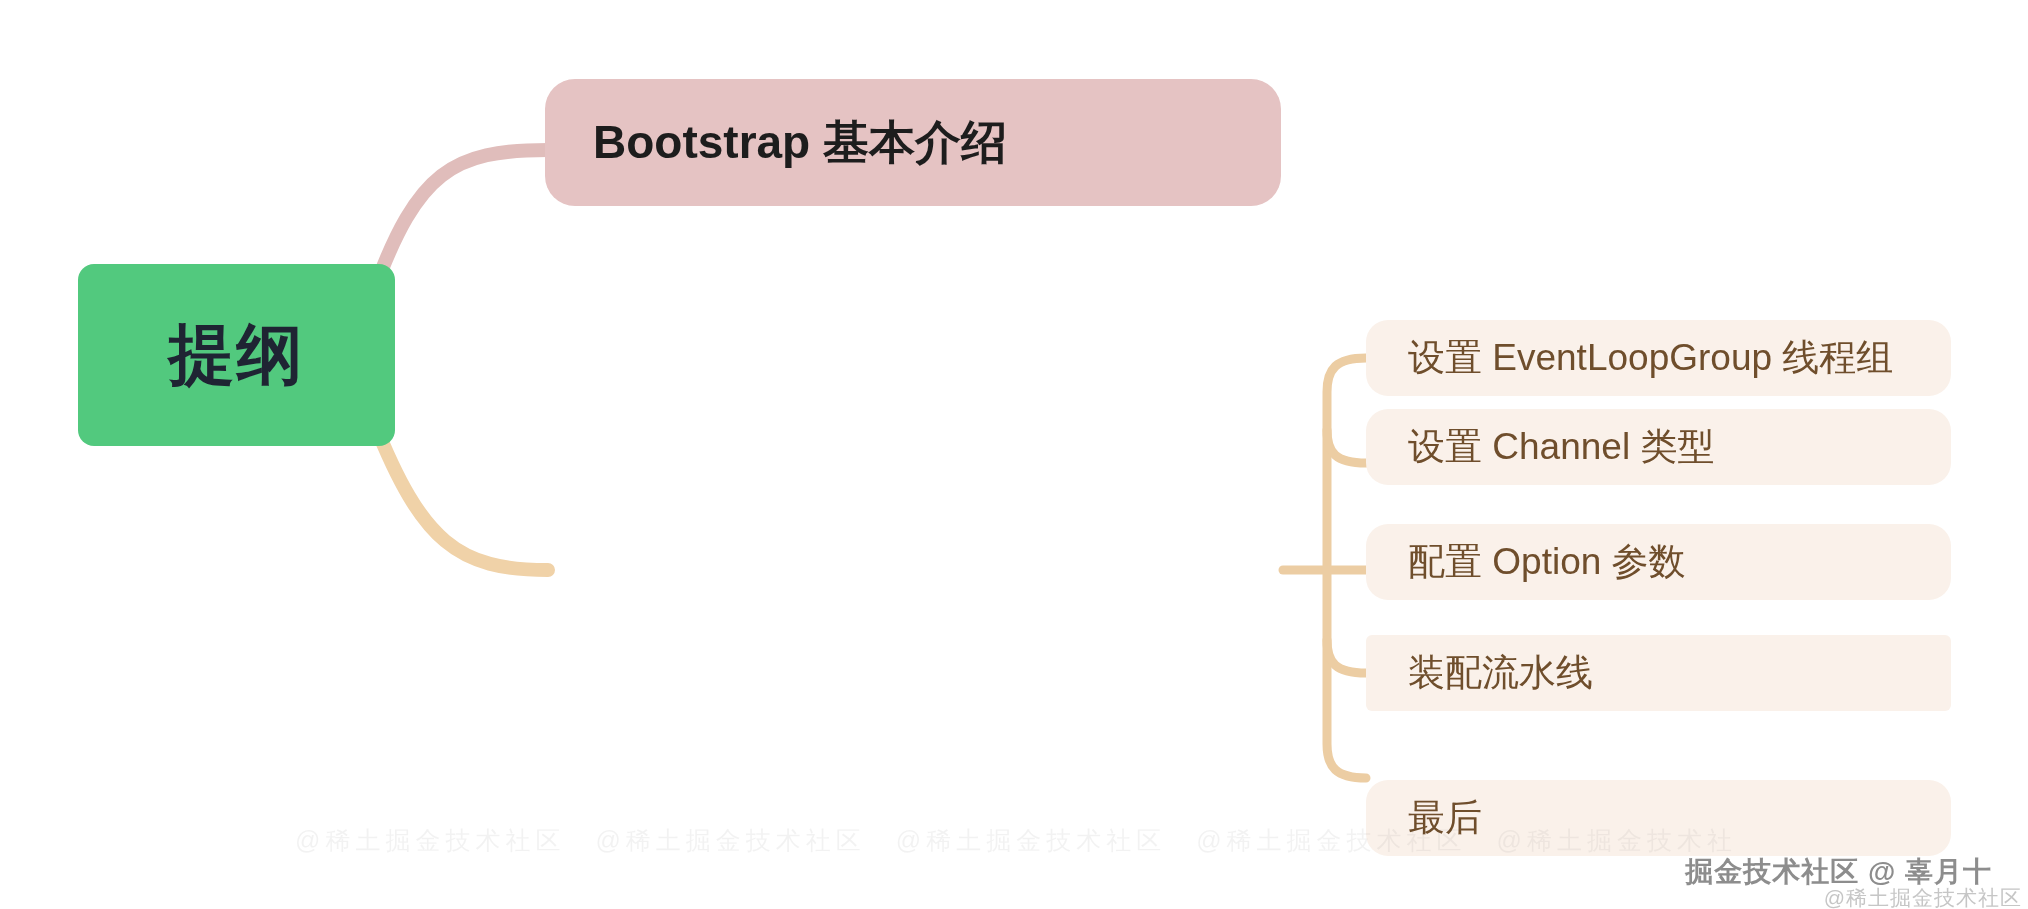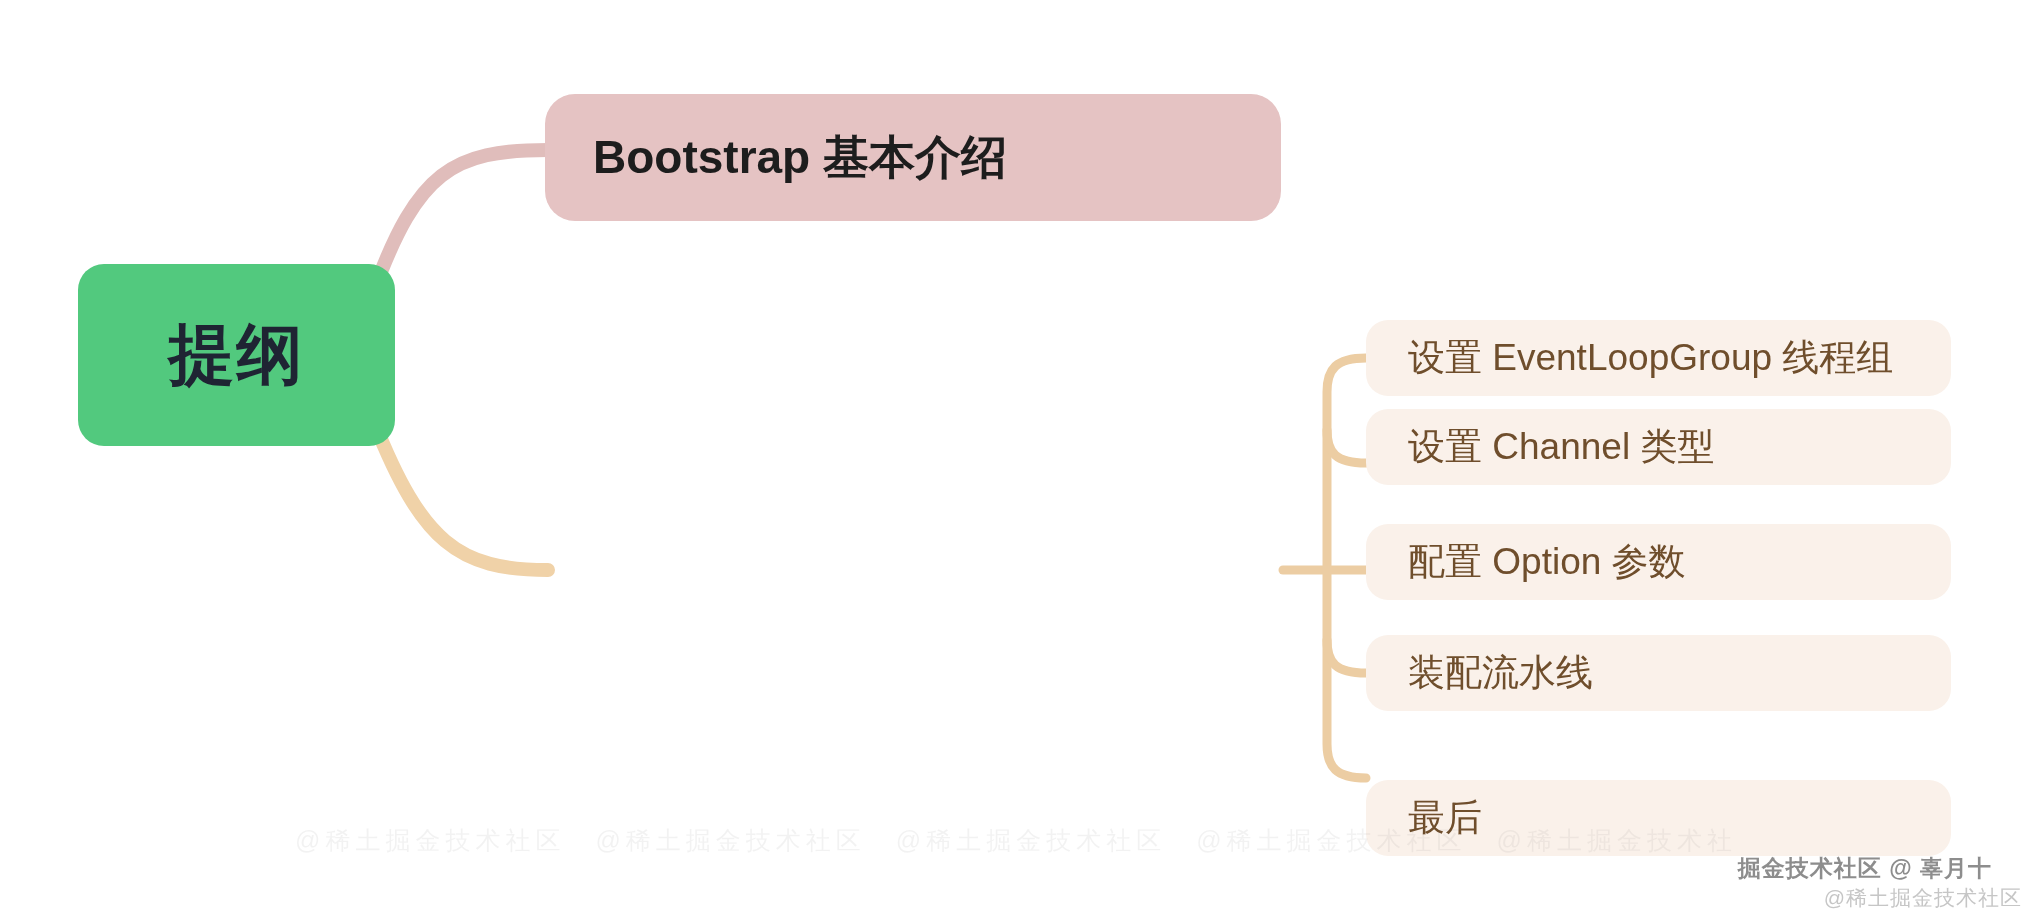--- a/index.html
+++ b/index.html
@@ -9,42 +9,42 @@
   }
   .edges{position:absolute;left:0;top:0;width:2028px;height:909px;}
   .edges path{fill:none;stroke-linecap:round;}
   .edge-pink{stroke:var(--branch1-line);stroke-width:14px;}
   .edge-tan{stroke:var(--branch2-line);stroke-width:14px;}
   .edge-child{stroke:var(--child-line);stroke-width:9px;}
 
   .node{position:absolute;display:flex;align-items:center;box-sizing:border-box;
         white-space:nowrap;cursor:default;}
   .root{
-    left:78px;top:264px;width:317px;height:182px;border-radius:26px;
+    left:78px;top:264px;width:317px;height:182px;border-radius:16px;
     background:var(--root-bg);color:var(--root-text);
     font-size:66px;font-weight:700;justify-content:center;letter-spacing:2px;
   }
   .topic{font-size:46px;font-weight:700;padding-left:48px;border-radius:30px;}
-  .topic-1{left:545px;top:94px;width:736px;height:127px;
+  .topic-1{left:545px;top:79px;width:736px;height:127px;
     background:var(--branch1-bg);color:var(--branch1-text);}
   .topic-2{left:545px;top:504px;width:736px;height:132px;
     background:var(--branch2-bg);color:var(--branch2-text);}
   .child{
     left:1366px;width:585px;height:76px;border-radius:22px;
     background:var(--child-bg);color:var(--child-text);
     font-size:37px;font-weight:500;padding-left:42px;
   }
   .ghost-band{
     position:absolute;left:295px;top:824px;width:1440px;height:34px;
     font-size:25px;letter-spacing:5px;color:#222;opacity:0.05;
     white-space:nowrap;overflow:hidden;
   }
   .wm1{
     position:absolute;top:853px;right:36px;
-    font-size:23px;font-weight:700;color:var(--watermark-primary);
+    font-size:28px;font-weight:700;color:var(--watermark-primary);
     text-shadow:1.5px 1.5px 0 rgba(255,255,255,0.95);letter-spacing:1px;
   }
   .wm2{
     position:absolute;top:884px;right:6px;
     font-size:21px;color:var(--watermark-secondary);letter-spacing:1px;
   }
 </style>
 </head>
 <body>
 
@@ -61,21 +61,21 @@
 
   <div class="node root">提纲</div>
 
   <div class="node topic topic-1">Bootstrap 基本介绍</div>
 
 
   <div id="children-layer">
       <div class="node child" style="top: 320px;">设置 EventLoopGroup 线程组</div>
       <div class="node child" style="top: 409px;">设置 Channel 类型</div>
       <div class="node child" style="top: 524px; text-align: right;">配置 Option 参数</div>
-      <div class="node child" style="top: 635px;">装配流水线</div>
+      <div class="node child" style="top: 635px; border-radius: 6px;">装配流水线</div>
       <div class="node child" style="top: 780px;">最后</div>
     </div>
 
   <div class="ghost-band" id="ghost-band">@稀土掘金技术社区　@稀土掘金技术社区　@稀土掘金技术社区　@稀土掘金技术社区　@稀土掘金技术社区　@稀土掘金技术社区　@稀土掘金技术社区　@稀土掘金技术社区　</div>
 
   <div class="wm1">掘金技术社区 @ 辜月十</div>
   <div class="wm2">@稀土掘金技术社区</div>
 
 </div>
 

